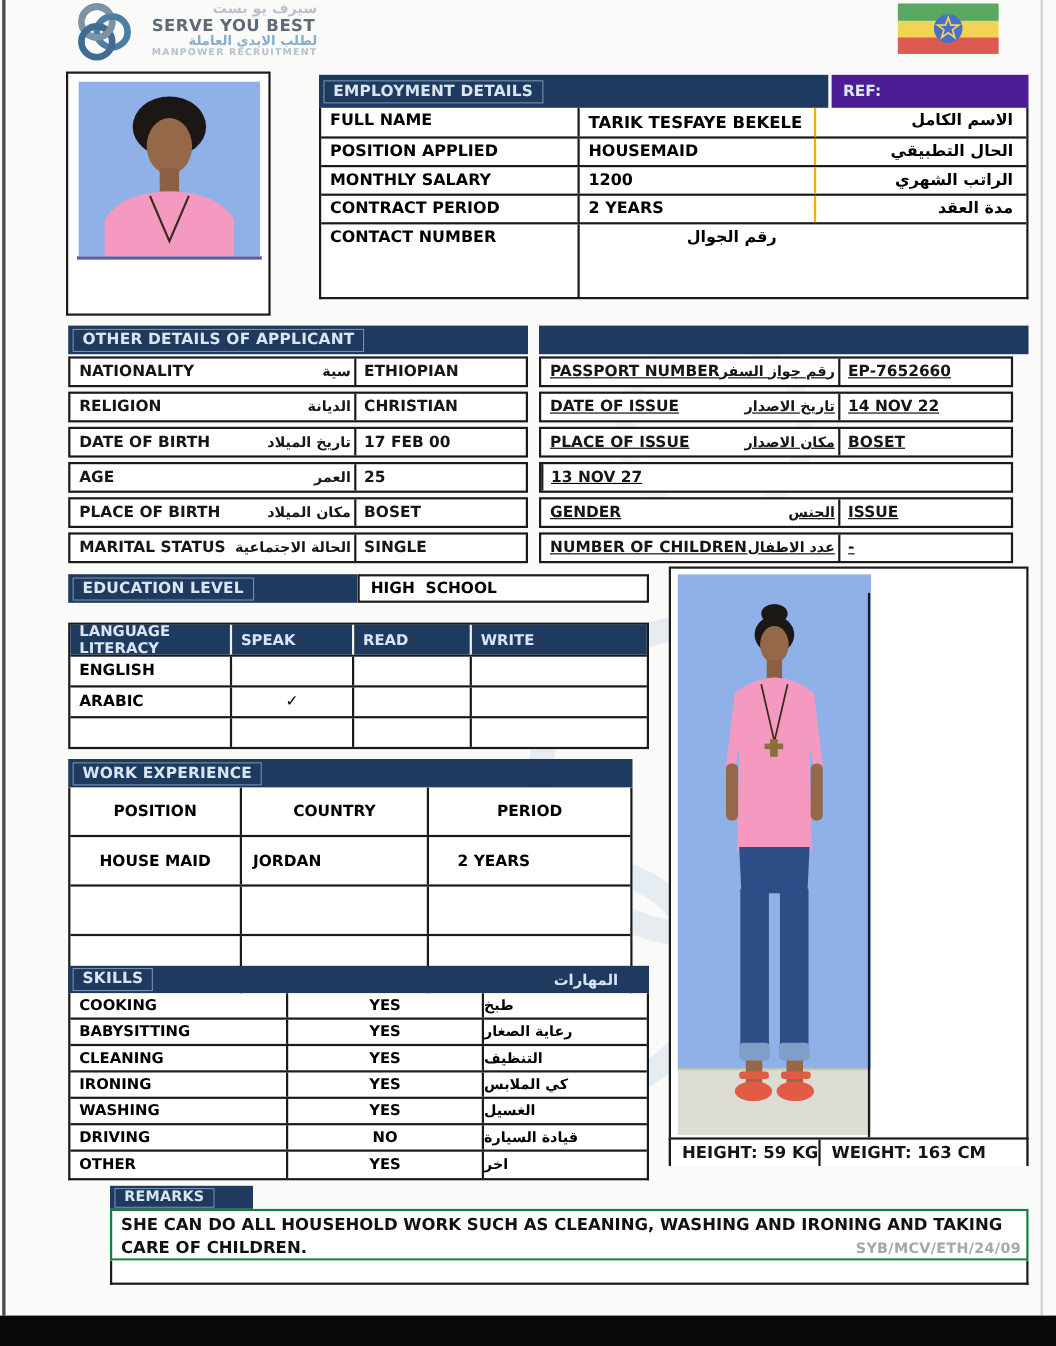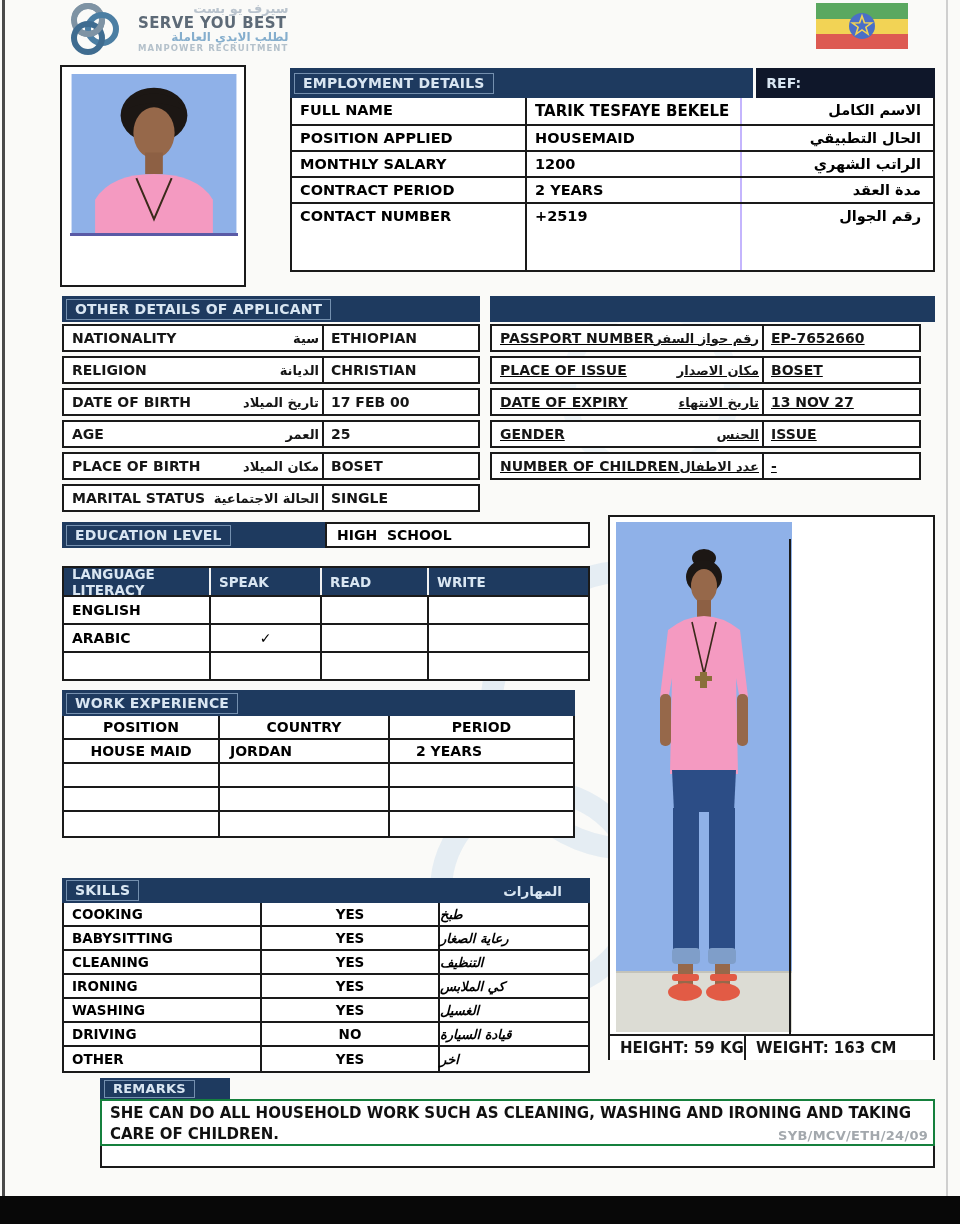--- a/index.html
+++ b/index.html
@@ -27,27 +27,27 @@
   .logo-text { line-height:1.05; margin-top:2px; }
   .logo-ar-top { color:#b9c3cd; font-size:13px; font-weight:bold; direction:rtl; }
   .logo-title { color:#5d6a77; font-size:15px; font-weight:bold; letter-spacing:.4px; }
   .logo-ar-sub { color:#85aecd; font-size:12px; font-weight:bold; direction:rtl; }
   .logo-sub { color:#b4c1cb; font-size:8.5px; font-weight:bold; letter-spacing:1.1px; }
 
   
   .emp { left:262px; top:68px; width:673px;padding-left:28px; }
   .emp-head { display:flex; height:30px; }
   .emp-head .main { width:486px; }
-  .emp-head .ref { width:187px; margin-left:3px; background:#0f172a; color:#d9e6f2; font-weight:bold; font-size:14px; display:flex; align-items:center; padding-left:10px; }
+  .emp-head .ref { width:187px; margin-left:3px; background:#4c1d95; color:#d9e6f2; font-weight:bold; font-size:14px; display:flex; align-items:center; padding-left:10px; }
   .emp-body { border:2px solid #1a1a1a; border-top:none; background:#fff; }
   .emp-row { display:flex; border-bottom:2px solid #1a1a1a; }
   .emp-row:last-child { border-bottom:none; }
   .emp-row > div { padding:4px 8px; font-size:14.5px; color:#000000; }
   .emp-label { width:235px; font-weight:600; border-right:2px solid #1a1a1a; }
-  .emp-value { width:215px; font-weight:bold; border-right:2px solid #c4b5fd; }
+  .emp-value { width:215px; font-weight:bold; border-right:2px solid #eab308; }
   .emp-ar { width:187px; text-align:right; font-weight:bold; font-size:13.5px; direction:rtl; }
 
   
   .pframe { left:60px; top:65px; width:186px; height:222px; border:2px solid #1a1a1a; background:#fff; padding:7px 8px; }
   .pframe svg { display:block; border-bottom:3px solid #5a5aa6; }
 
   
   .oth-bar-l { left:62px; top:296px; width:418px; height:26px; }
   .oth-bar-r { left:490px; top:296px; width:445px; height:26px; background:#1e3a5f; }
   .orow { display:flex; height:28px; border:2px solid #1a1a1a; background:#fff; margin-bottom:4px; align-items:stretch; }
@@ -72,37 +72,37 @@
   .lang .hrow > div:last-child { border-right:none; }
   .lang .row { display:flex; height:28px; border-top:2px solid #1a1a1a; font-size:14px; font-weight:600; }
   .lang .row > div { display:flex; align-items:center; padding-left:8px; border-right:2px solid #1a1a1a; }
   .lang .row > div:last-child { border-right:none; }
   .lc0 { width:147px; } .lc1 { width:111px; justify-content:flex-start; } .lc2 { width:107px; } .lc3 { flex:1; }
   .lang .row .lc1 { justify-content:center; padding-left:0; }
 
   
   .work-bar { left:62px; top:690px; width:513px; height:26px; }
   .work { left:62px; top:716px; width:513px; border:2px solid #1a1a1a; border-top:none; background:#fff; }
-  .work .row { display:flex; height:24px; border-bottom:2px solid #1a1a1a; font-size:14px; }
+  .work .row { display:flex; height:45px; border-bottom:2px solid #1a1a1a; font-size:14px; }
   .work .row:last-child { border-bottom:none; }
   .work .row > div { display:flex; align-items:center; border-right:2px solid #1a1a1a; }
   .work .row > div:last-child { border-right:none; }
   .wc0 { width:156px; justify-content:center; font-weight:bold; }
   .wc1 { width:170px; padding-left:10px; font-weight:bold; }
   .wc2 { flex:1; padding-left:26px; font-weight:bold; }
   .work .hdr > div { font-weight:bold; justify-content:center; padding-left:0; }
 
   
   .skills-bar { left:62px; top:878px; width:528px; height:25px; justify-content:space-between; }
   .skills-bar .ar-title { font-size:13.5px; margin-right:28px; direction:rtl; }
   .skills { left:62px; top:903px; width:528px; border:2px solid #1a1a1a; border-top:none; background:#fff; }
   .skills .row { display:flex; height:24px; border-bottom:2px solid #1a1a1a; font-size:13.5px; font-weight:600; }
   .skills .row:last-child { border-bottom:none; }
   .skills .row > div { display:flex; align-items:center; border-right:2px solid #1a1a1a; }
-  .skills .row > div:last-child { border-right:none;font-style:italic; }
+  .skills .row > div:last-child { border-right:none; }
   .sc0 { width:198px; padding-left:8px; }
   .sc1 { width:178px; justify-content:center; }
   .sc2 { flex:1; justify-content:flex-end; padding-right:10px; font-weight:bold; font-size:13px; direction:rtl; }
 
   
   .fbox { left:608px; top:515px; width:327px; height:545px; border:2px solid #1a1a1a; background:#fff; }
   .fbox .photo-cell { position:absolute; left:6px; top:5px; width:176px; height:510px; }
   .fbox .divider { position:absolute; left:179px; top:22px; width:2px; height:496px; background:#1a1a1a; }
   .fbox .meas { position:absolute; left:-2px; bottom:-2px; width:327px; height:26px; display:flex; border-top:2px solid #1a1a1a; border-left:2px solid #1a1a1a; border-right:2px solid #1a1a1a; background:#fff; }
   .fbox .meas > div { display:flex; align-items:center; padding-left:10px; font-size:15px; font-weight:bold; color:#151515; }
@@ -188,21 +188,20 @@
         <div class="emp-value">1200</div>
         <div class="emp-ar">الراتب الشهري</div>
       </div>
       <div class="emp-row">
         <div class="emp-label">CONTRACT PERIOD</div>
         <div class="emp-value">2 YEARS</div>
         <div class="emp-ar">مدة العقد</div>
       </div>
       <div class="emp-row" style="height:66px; align-items:flex-start;">
         <div class="emp-label" style="height:66px;">CONTACT NUMBER</div>
-        <div class="emp-value" style="height:66px;">+2519</div>
         <div class="emp-ar">رقم الجوال</div>
       </div>
     </div>
   </div>
 
   <div class="abs z bar oth-bar-l">
     <span class="tag">OTHER DETAILS OF APPLICANT</span>
   </div>
   <div class="abs z oth-bar-r"></div>
 
@@ -254,30 +253,33 @@
   <div class="abs z oth-right">
     <div class="orow">
       <div class="lab">
           <span>PASSPORT NUMBER</span>
           <span class="ar">رقم جواز السفر</span>
         </div>
       <div class="val">EP-7652660</div>
     </div>
     <div class="orow">
       <div class="lab">
+          <span>DATE OF ISSUE</span>
+          <span class="ar">تاريخ الاصدار</span>
+        </div>
+      <div class="val">14 NOV 22</div>
+    </div>
+    <div class="orow">
+      <div class="lab">
           <span>PLACE OF ISSUE</span>
           <span class="ar">مكان الاصدار</span>
         </div>
       <div class="val">BOSET</div>
     </div>
     <div class="orow">
-      <div class="lab">
-          <span>DATE OF EXPIRY</span>
-          <span class="ar">تاريخ الانتهاء</span>
-        </div>
       <div class="val">13 NOV 27</div>
     </div>
     <div class="orow">
       <div class="lab">
           <span>GENDER</span>
           <span class="ar">الجنس</span>
         </div>
       <div class="val">ISSUE</div>
     </div>
     <div class="orow">

